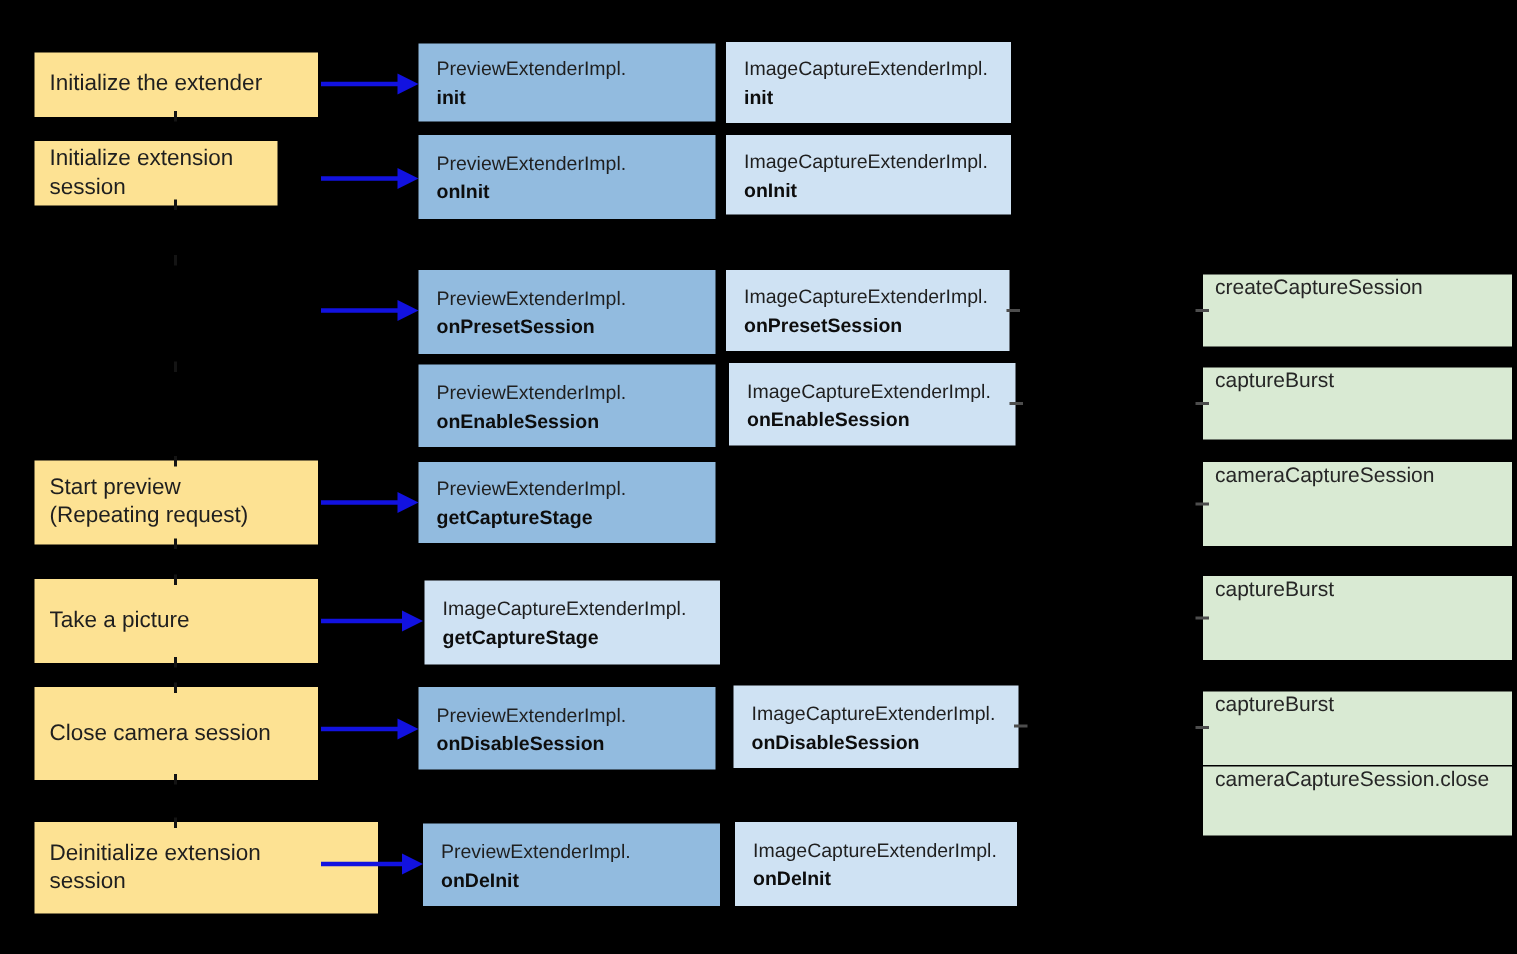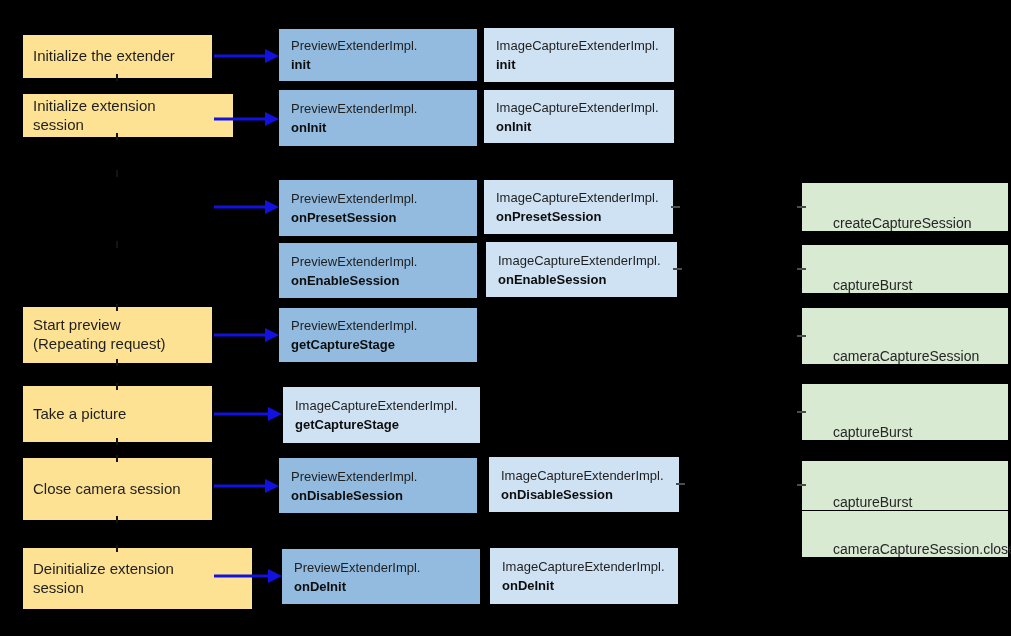--- a/index.html
+++ b/index.html
@@ -21,22 +21,22 @@
     display:flex;align-items:center;padding:0 10px;white-space:pre-line;
   }
   .impl{
     display:flex;flex-direction:column;justify-content:center;
     padding:0 12px;font-size:13px;line-height:19px;color:#1f1f1f;
   }
   .impl .method{font-weight:bold;color:#0d0d0d;}
   .blue{background:var(--preview-fill);}
   .lblue{background:var(--image-fill);}
   .call{
-    background:var(--camera2-fill);display:flex;align-items:flex-end;
-    padding:0 31px;font-size:14px;color:#262626;
+    background:var(--camera2-fill);display:flex;align-items:flex-start;
+    padding:0 8px;font-size:14px;color:#262626;
   }
   .arrow{position:absolute;height:14px;}
   .arrow .shaft{
     position:absolute;left:0;top:50%;transform:translateY(-50%);
     height:3px;right:12px;background:var(--arrow);
   }
   .arrow .head{
     position:absolute;right:0;top:50%;transform:translateY(-50%);
     width:0;height:0;border-left:14px solid var(--arrow);
     border-top:7px solid transparent;border-bottom:7px solid transparent;
@@ -45,21 +45,21 @@
   .tickh{position:absolute;width:9px;height:2px;background:#4d4d4d;}
 </style>
 </head>
 <body>
 
 <div class="canvas">
 
   <div class="box step" style="left:23px;top:35px;width:189px;height:43px">
     <span>Initialize the extender</span>
   </div>
-  <div class="box step" style="left:23px;top:94px;width:210px;height:43px">
+  <div class="box step" style="left:23px;top:94px;width:162px;height:43px">
     <span>Initialize extension
 session</span>
   </div>
   <div class="box step" style="left:23px;top:386px;width:189px;height:56px">
     <span>Take a picture</span>
   </div>
   <div class="box step" style="left:23px;top:307px;width:189px;height:56px">
     <span>Start preview
 (Repeating request)</span>
   </div>

